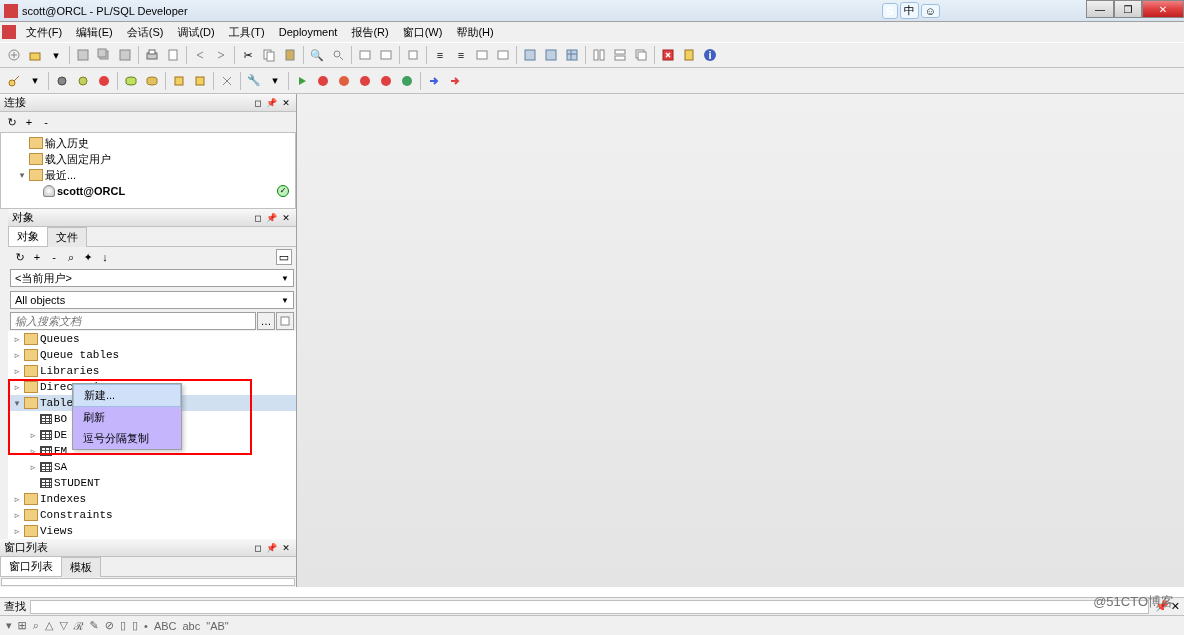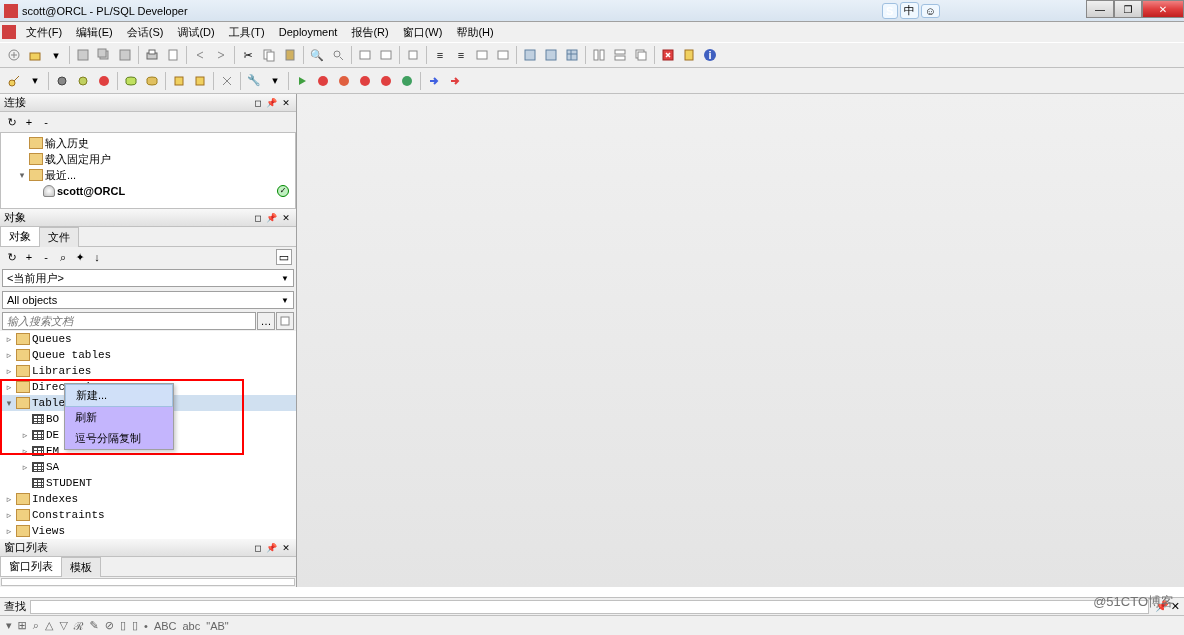--- a/index.html
+++ b/index.html
@@ -48,21 +48,21 @@
 .ctx-menu{position:absolute;left:64px;top:4px;width:110px;background:#c4b5fd;border:1px solid #a0a0a0;box-shadow:2px 2px 4px rgba(0,0,0,0.2);z-index:10;}
 .ctx-item{padding:3px 10px;cursor:default;}
 .ctx-item.hl{background:#d0e0f8;border:1px solid #a0c0e0;}
 .red-box{position:absolute;border:2px solid #ff0000;pointer-events:none;z-index:5;}
 .right{flex:1;background:linear-gradient(#f0f0f0,#e4e4e4);}
 .statusbar{height:20px;background:#f0f0f0;border-top:1px solid #c0c0c0;display:flex;align-items:center;padding:0 6px;gap:6px;position:absolute;bottom:0;left:0;right:0;}
 .find-row{height:18px;background:#f0f0f0;border-top:1px solid #c0c0c0;display:flex;align-items:center;padding:0 4px;position:absolute;bottom:20px;left:0;right:0;}
 .find-in{flex:1;border:1px solid #c0c0c0;height:14px;background:#fff;margin-left:4px;}
 .watermark{position:absolute;right:10px;bottom:24px;color:#737373;font-size:13px;}
 .conn-panel{display:flex;flex-direction:column;height:115px;}
-.obj-panel{display:flex;flex-direction:column;flex:1;min-height:0;}
+.obj-panel{display:flex;flex-direction:column;flex:1;min-height:0;padding-left:8px;}
 .winlist-panel{height:48px;display:flex;flex-direction:column;}
 </style>
 </head>
 <body>
 
 <div class="titlebar">
   <div class="app-icon"></div>
   <div class="title">scott@ORCL - PL/SQL Developer</div>
   <div class="lang-bar">
     <span class="sicon">S</span>

